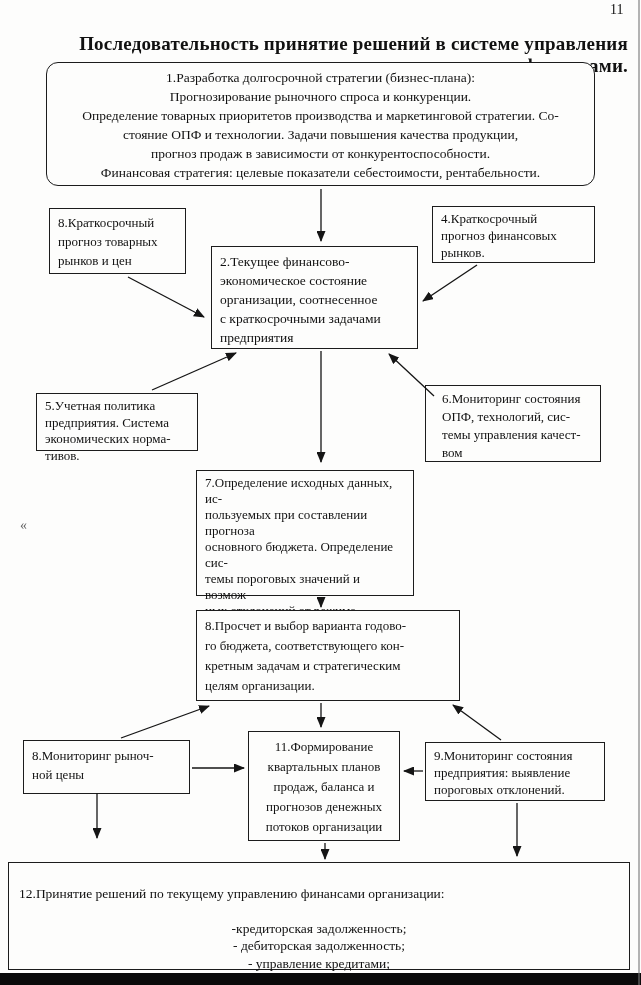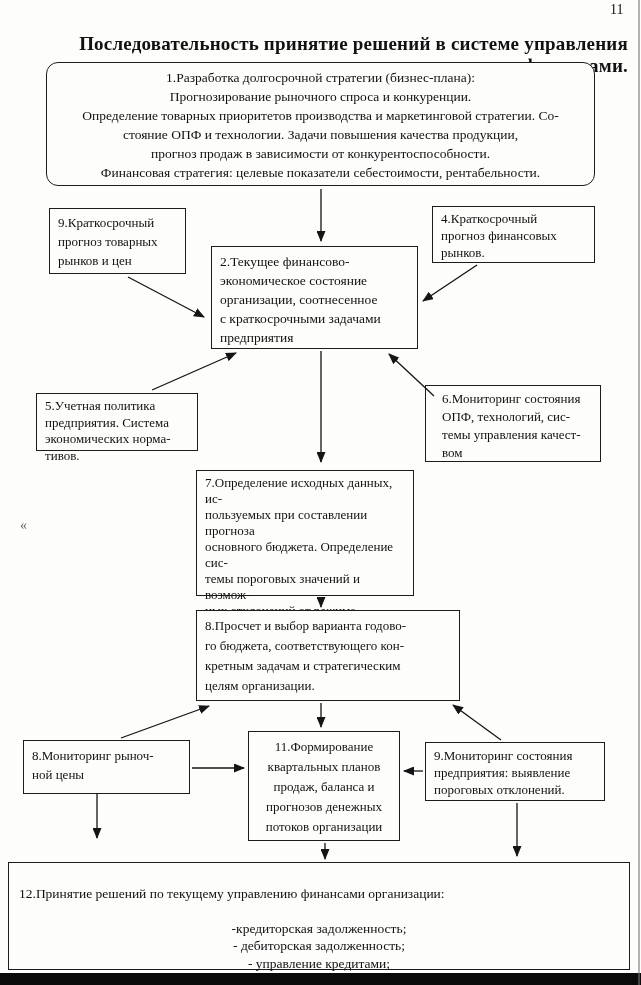--- a/index.html
+++ b/index.html
@@ -47,21 +47,21 @@
   <div class="pnum">11</div>
 
   <h1 class="title">Последовательность принятие решений в системе управления финансами.</h1>
 
   <div class="box b1 center">1.Разработка долгосрочной стратегии (бизнес-плана):
 Прогнозирование рыночного спроса и конкуренции.
 Определение товарных приоритетов производства и маркетинговой стратегии. Со-
 стояние ОПФ и технологии. Задачи повышения качества продукции,
 прогноз продаж в зависимости от конкурентоспособности.
 Финансовая стратегия: целевые показатели себестоимости,  рентабельности.</div>
-  <div class="box b3">9.Краткосрочный
+  <div class="box b3">8.Краткосрочный
 прогноз товарных
 рынков и цен</div>
   <div class="box b4">4.Краткосрочный
 прогноз финансовых
 рынков.</div>
   <div class="box b2">2.Текущее финансово-
 экономическое состояние
 организации, соотнесенное
 с краткосрочными задачами
 предприятия</div>

